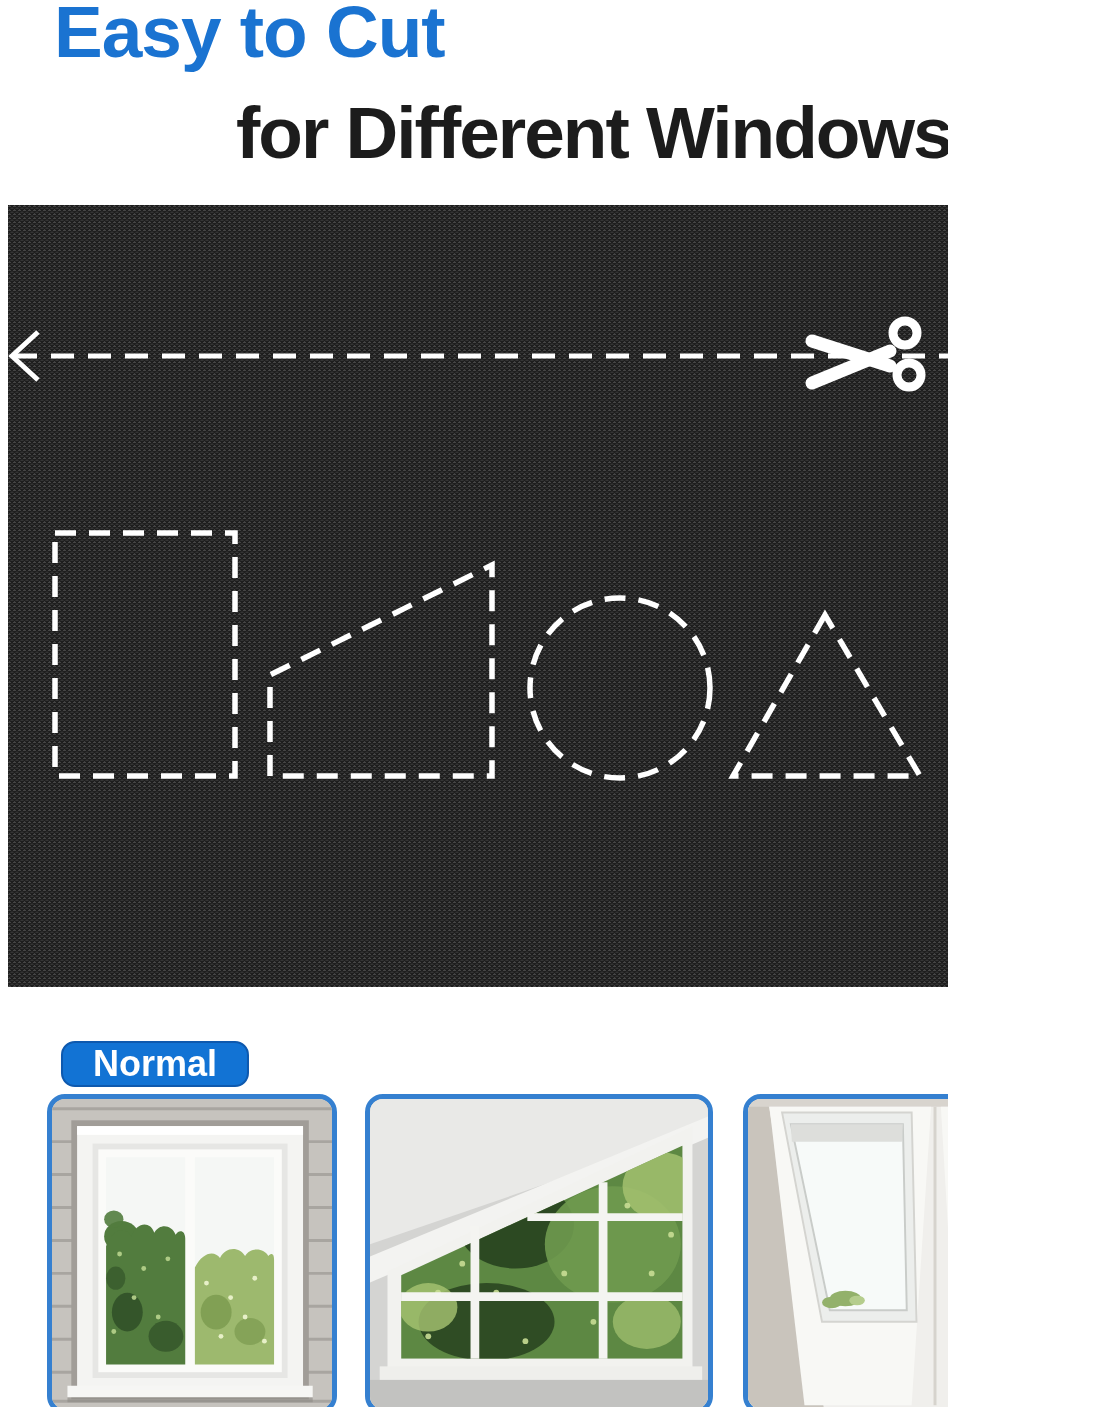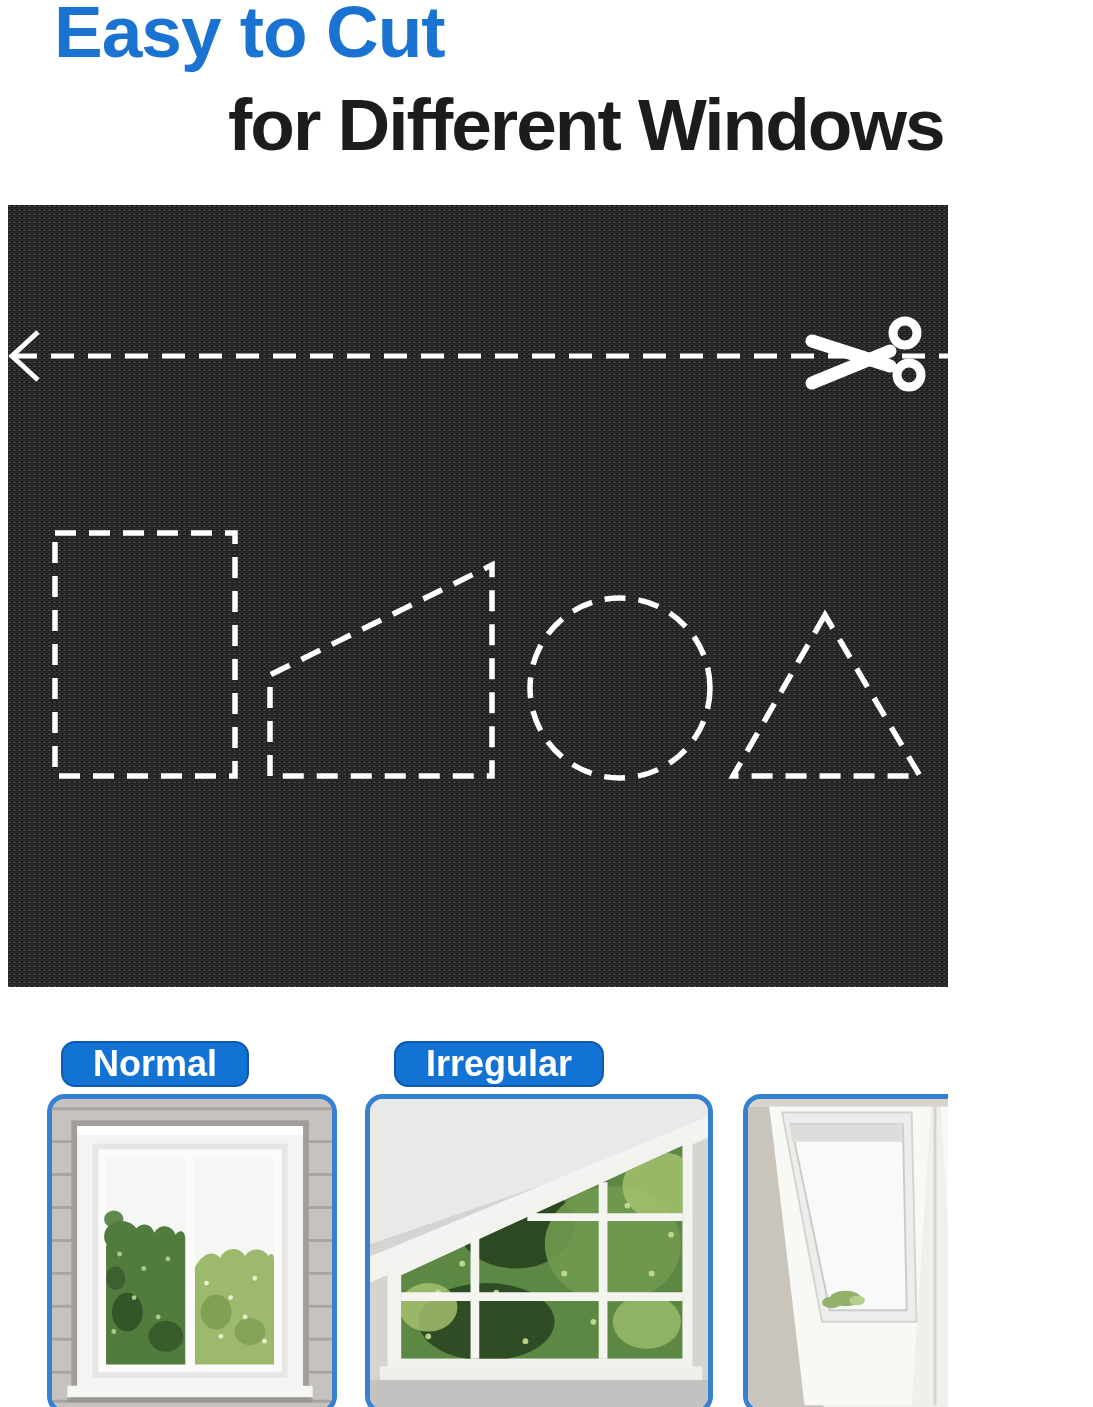--- a/index.html
+++ b/index.html
@@ -7,21 +7,21 @@
     position:relative;width:948px;height:1407px;background:#ffffff;
     font-family:"Liberation Sans",sans-serif;overflow:hidden;
   }
   
   .title-line1{
     position:absolute;left:54px;top:-5px;margin:0;
     font-size:73px;font-weight:700;letter-spacing:-1px;line-height:1.0;
     color:var(--accent-blue,#1a73d1);white-space:nowrap;
   }
   .title-line2{
-    position:absolute;left:228px;top:88px;margin:0;
+    position:absolute;left:228px;top:88px;margin:8px;
     font-size:73px;font-weight:700;letter-spacing:-2px;line-height:1.0;
     color:var(--title-text,#1c1c1c);white-space:nowrap;
   }
   
   .fabric{
     position:absolute;left:8px;top:205px;width:1084px;height:782px;
     background-color:var(--fabric-base,#1d1d1d);
     background-image:
       radial-gradient(ellipse 2.2px 1.3px at 1.6px 1.3px, #454545 60%, rgba(0,0,0,0) 75%),
       radial-gradient(ellipse 2.2px 1.3px at 1.6px 1.3px, #343434 60%, rgba(0,0,0,0) 75%);
@@ -240,17 +240,14 @@
             <ellipse cx="296" cy="170" rx="7" ry="4"></ellipse>
           </g>
         </g>
       </g>
     </svg>
   </figure>
 
   <div class="type-label label-normal">
     <span>Normal</span>
   </div>
-  <div class="type-label label-irregular">
-    <span>Irregular</span>
-  </div>
 
 </div>
 
 </body></html>

